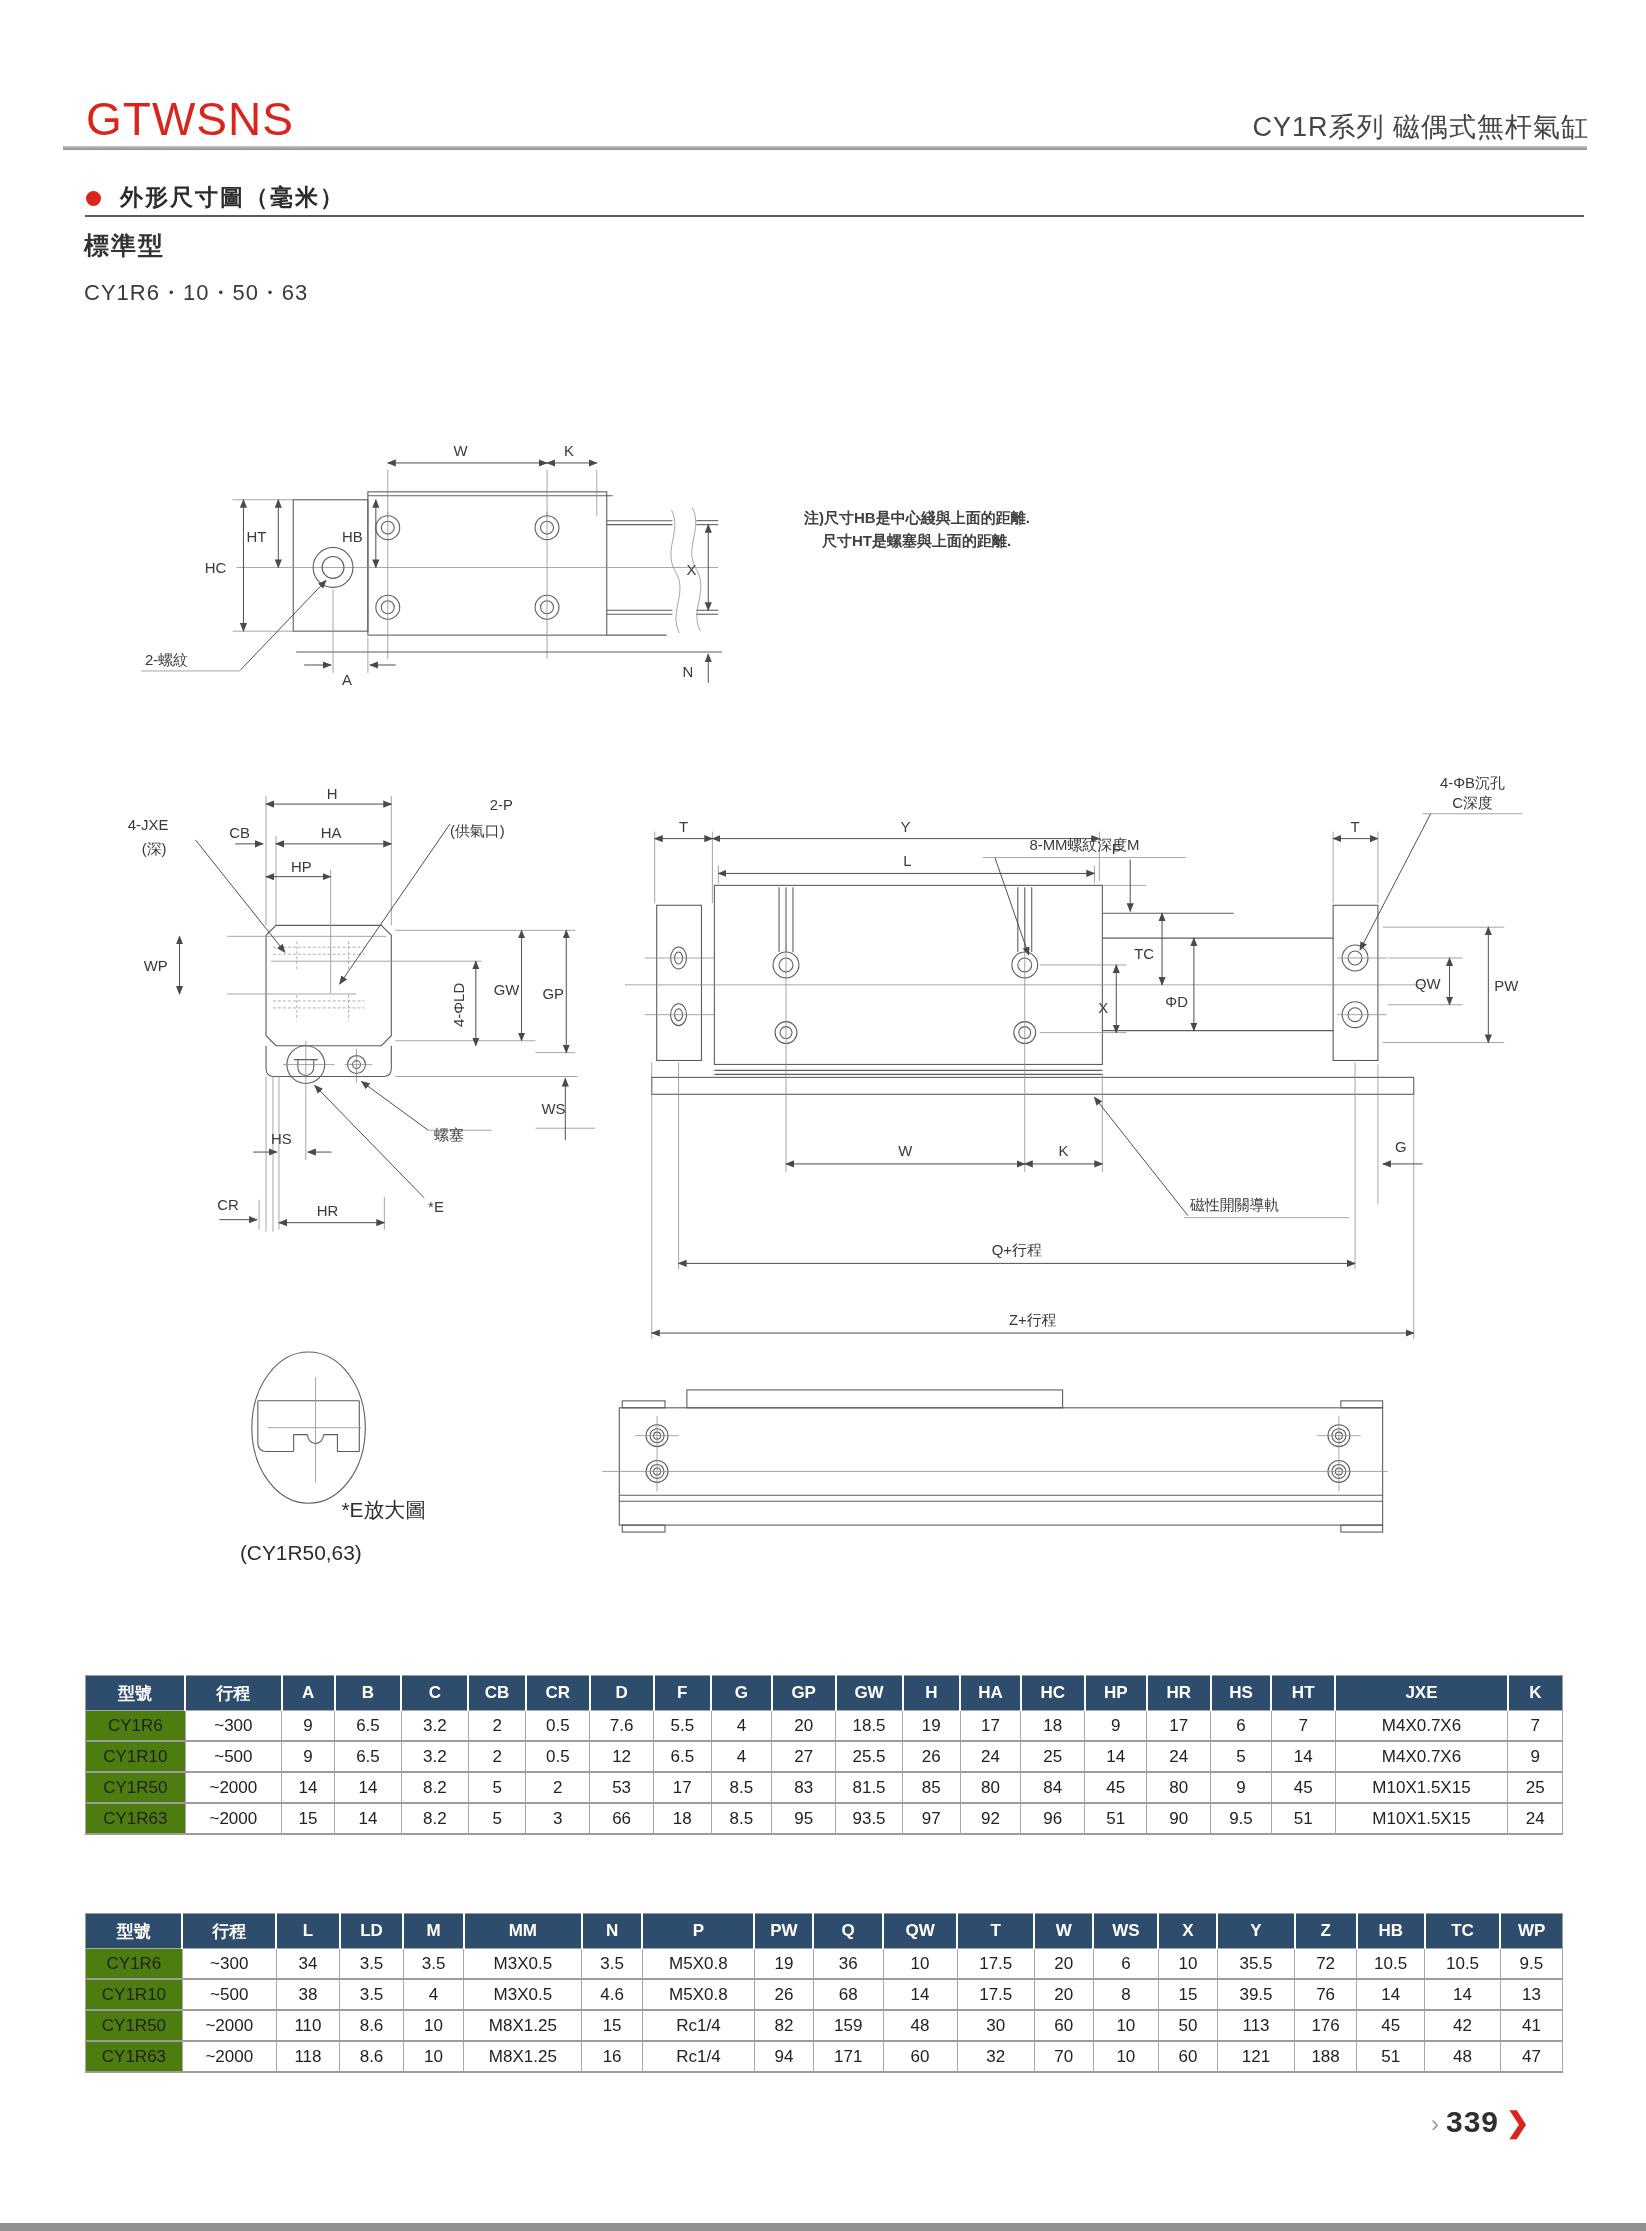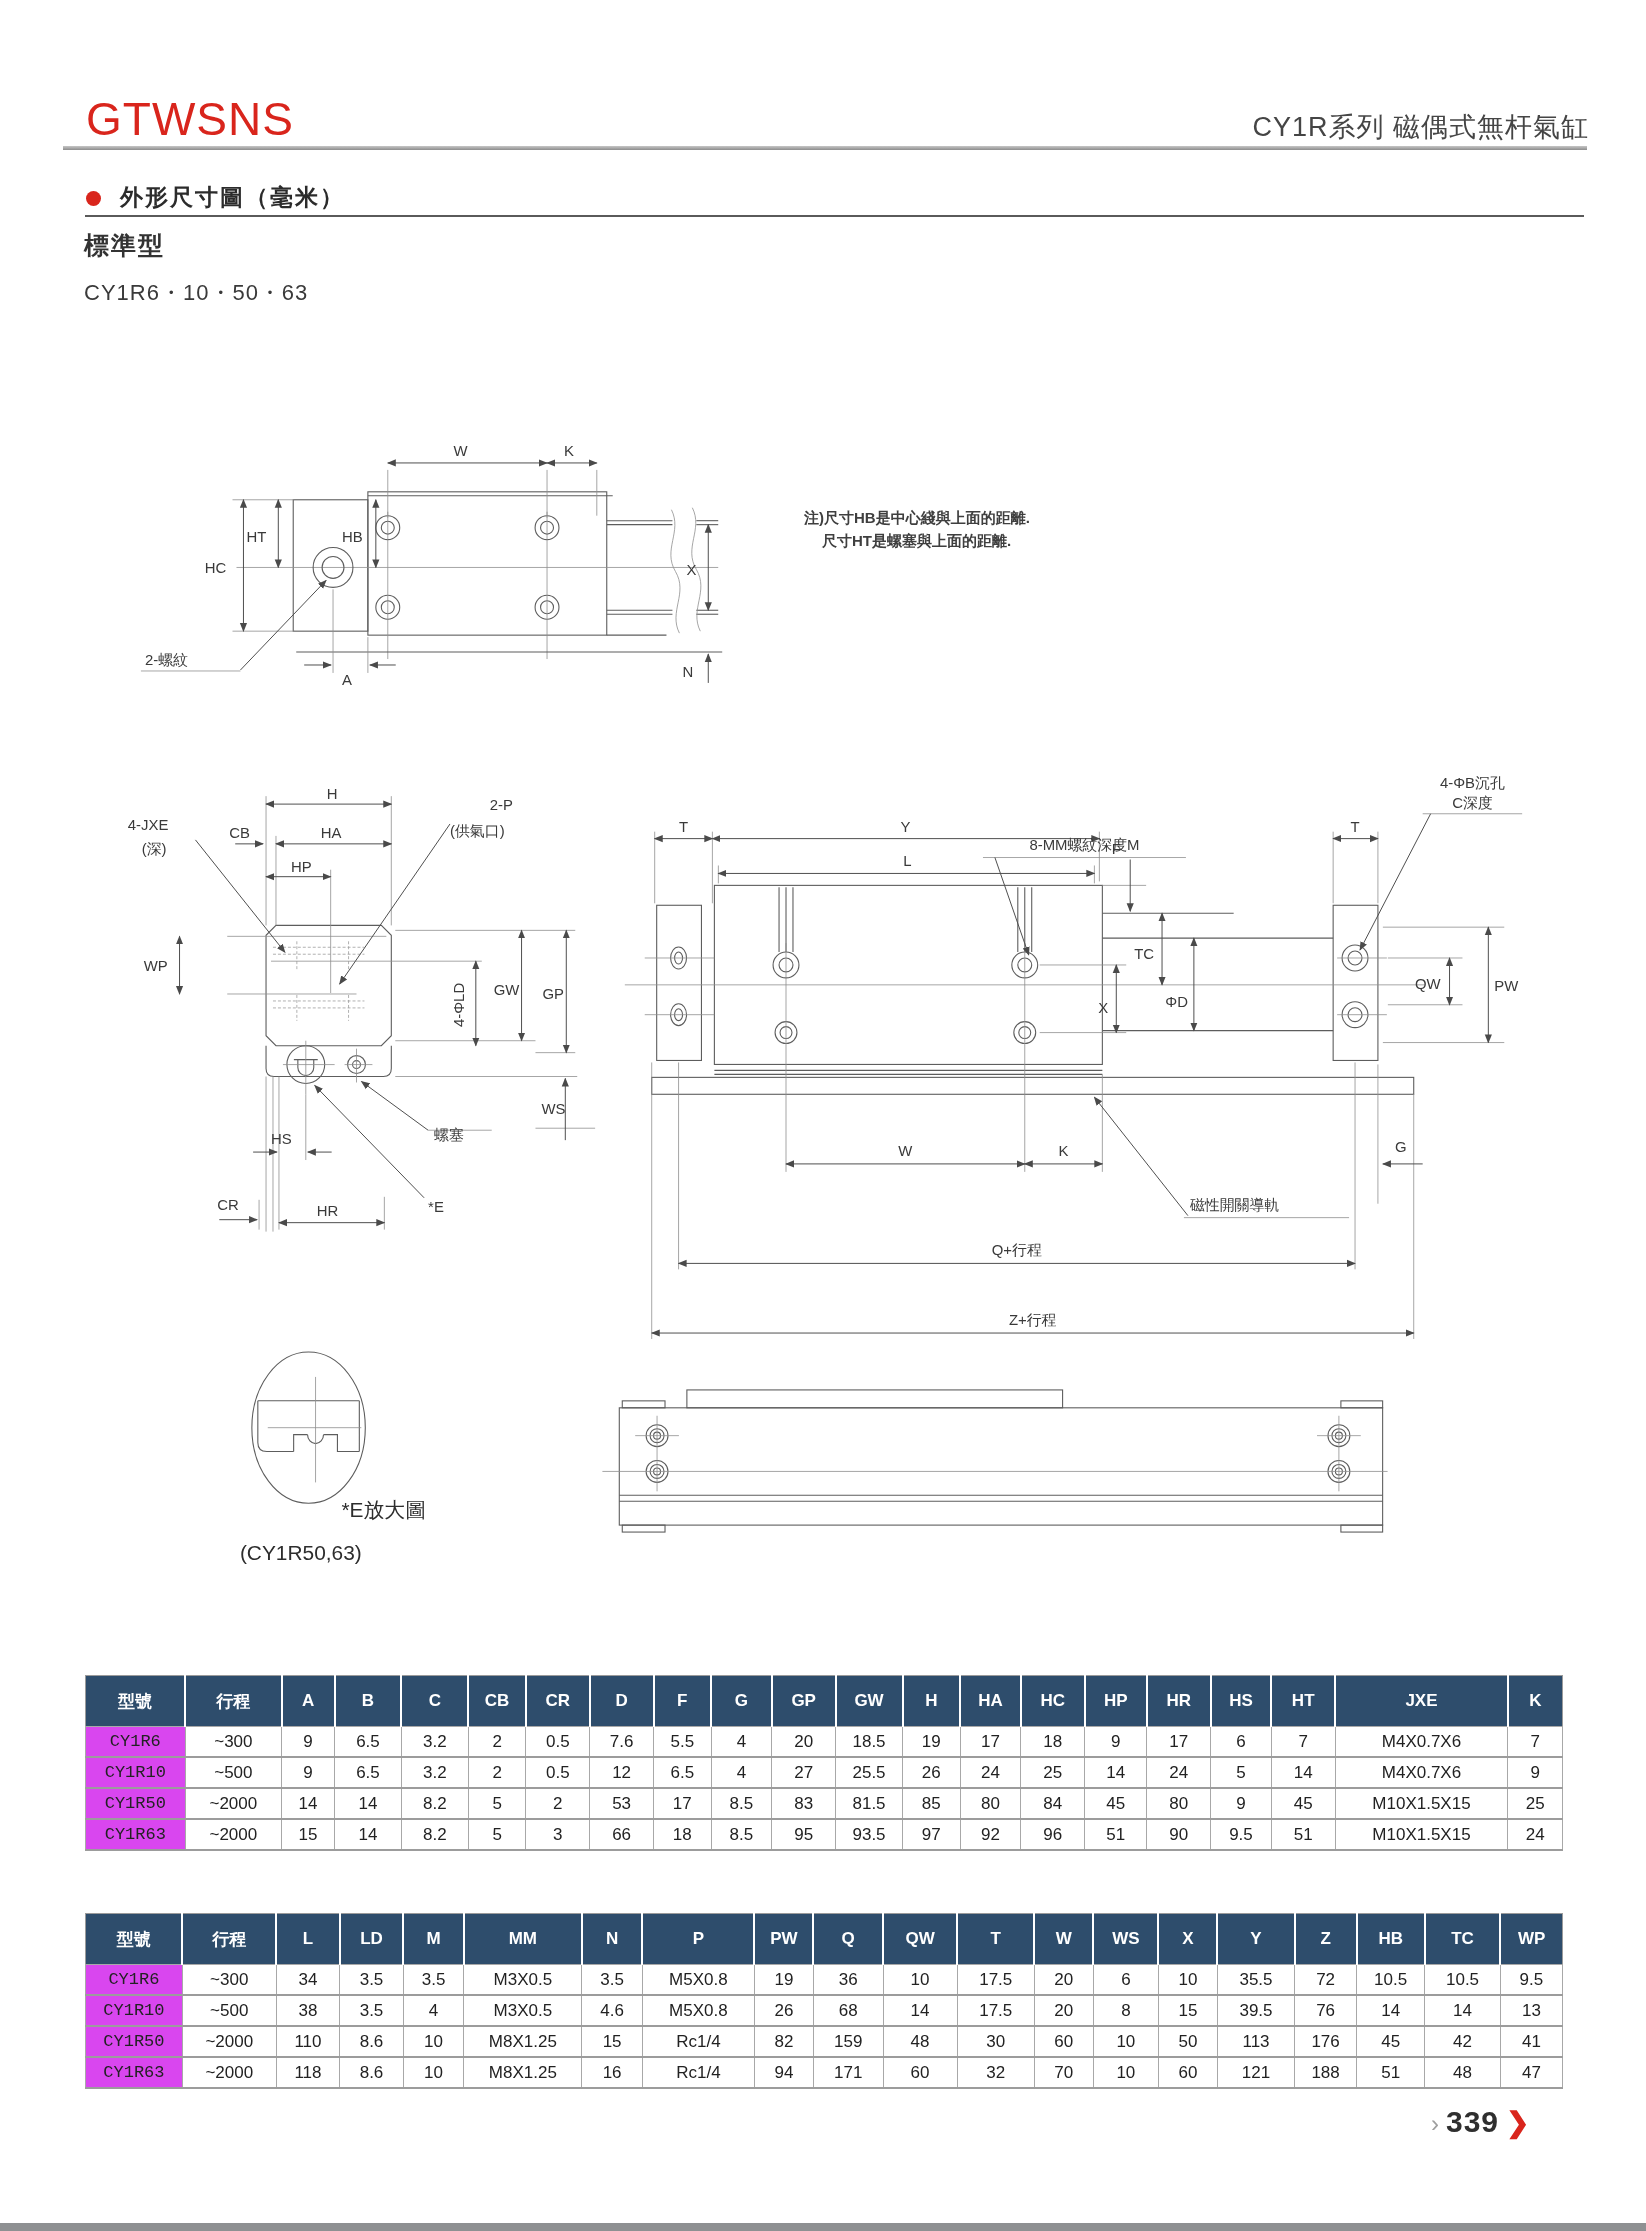--- a/index.html
+++ b/index.html
@@ -23,25 +23,25 @@
   svg .ln{stroke:#5d5d5d;stroke-width:1.1;fill:none;}
   svg .thin{stroke:#8f8f8f;stroke-width:0.8;fill:none;}
   svg .dash{stroke:#9d9d9d;stroke-width:0.8;fill:none;stroke-dasharray:3 2;}
   svg .dim{stroke:#4e4e4e;stroke-width:1;fill:none;}
   svg text{font-family:"Liberation Sans",sans-serif;font-size:15px;fill:#3a3a3a;}
   svg text.big{font-size:21px;fill:#2d2d2d;}
   
   .dim-table{position:absolute;left:85px;width:1478px;border-collapse:collapse;table-layout:fixed;
              font-size:17px;color:#222;border:1px solid #9b9b9b;}
   .dim-table th{background:#2e4d6c;color:#fff;font-weight:700;height:34px;font-size:17px;
-                border-left:2px solid #fff;padding:8px;text-align:center;}
+                border-left:2px solid #fff;padding:0;text-align:center;}
   .dim-table th:first-child{border-left:none;}
   .dim-table td{height:29px;text-align:center;background:#fff;border:1px solid #a8a8a8;
                 border-bottom:2px solid #9c9c9c;padding:0;}
-  .dim-table td.rowhead{background:#d946ef;color:#222;font-family:Liberation Mono, monospace;}
+  .dim-table td.rowhead{background:#4d7c0f;color:#222;}
   #tbl1{top:1675px;}
   #tbl2{top:1913px;}
   
   .footer{left:1431px;top:2105px;display:flex;align-items:baseline;gap:7px;}
   .chev-s{color:#9f9f9f;font-size:24px;}
   .pageno{color:#2f2f2f;font-size:30px;font-weight:700;letter-spacing:1px;}
   .chev-r{color:#d9251c;font-size:28px;font-weight:700;}
   .bottom-bar{left:0;top:2223px;width:1647px;height:9px;background:#8e9092;}
 </style>
 </head>

